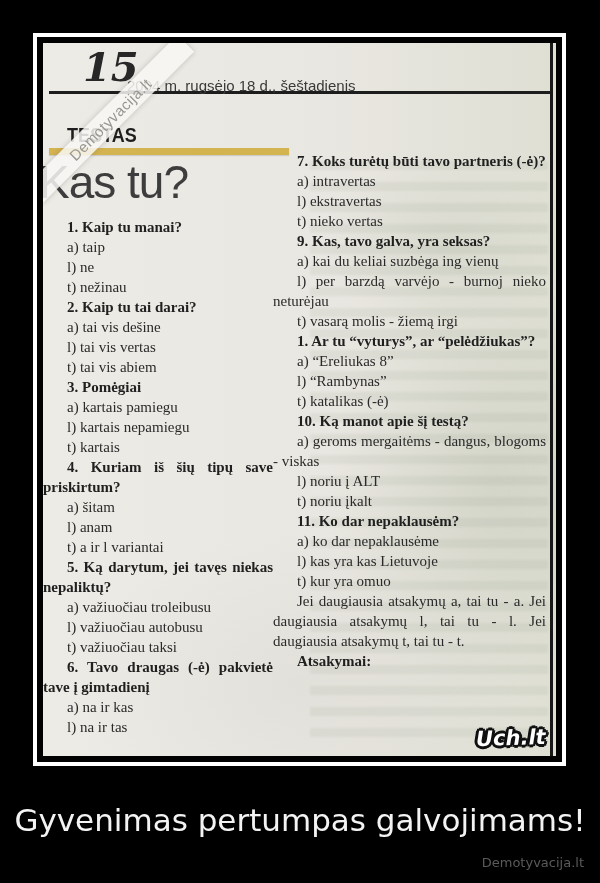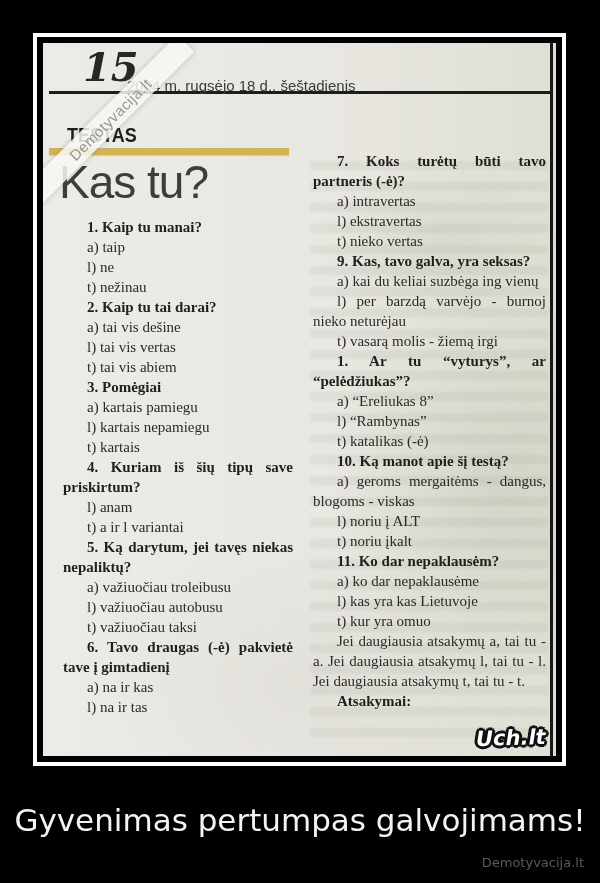--- a/index.html
+++ b/index.html
@@ -27,21 +27,21 @@
              transform:rotate(-45deg);background:rgba(248,247,244,.85);
              box-shadow:0 0 5px rgba(60,60,60,.25);display:flex;align-items:center;justify-content:center;}
   .diag-band span{font:15px "Liberation Sans",sans-serif;color:#98968f;letter-spacing:.5px;}
   .date{position:absolute;left:84px;top:18px;z-index:2;font:15px "Liberation Sans",sans-serif;color:#3a3a3a;margin-top:16px;}
   .rule{position:absolute;left:6px;right:6px;top:48px;height:3px;background:#1d1d1d;}
   .section{position:absolute;left:24px;top:81px;font:700 20px "Liberation Sans",sans-serif;
            color:#1e1e1e;transform:scaleX(.9);transform-origin:left center;letter-spacing:0;}
   .ybar{position:absolute;left:6px;top:105px;width:240px;height:7px;
         background:var(--highlight_bar,#d4b351);box-shadow:0 1px 1px rgba(0,0,0,.12);}
 
-  .cols{position:absolute;left:20px;right:10px;top:108px;display:flex;gap:20px;}
+  .cols{position:absolute;left:0;right:10px;top:108px;display:flex;gap:0;}
   .col.left{flex:0 0 230px;width:230px;}
   .col.right{flex:1;min-width:0;}
   .headline{margin:8px 0 12px -4px;font:400 46px/1 "Liberation Sans",sans-serif;
             color:#3d3d3d;letter-spacing:-1px;}
   .tl{margin:0;font:15px/20px "Liberation Serif",serif;color:var(--ink,#2a2a2a);
       text-indent:24px;text-align:justify;}
   .tl.b{font-weight:700;color:#1f1f1f;}
 
   .vrule{position:absolute;right:3px;top:0;bottom:0;width:3px;background:#181818;}
   .stamp{position:absolute;right:10px;bottom:6px;z-index:5;
@@ -79,20 +79,21 @@
               <p class="tl">t) nežinau</p>
               <p class="tl b">2. Kaip tu tai darai?</p>
               <p class="tl">a) tai vis dešine</p>
               <p class="tl">l) tai vis vertas</p>
               <p class="tl">t) tai vis abiem</p>
               <p class="tl b">3. Pomėgiai</p>
               <p class="tl">a) kartais pamiegu</p>
               <p class="tl">l) kartais nepamiegu</p>
               <p class="tl">t) kartais</p>
               <p class="tl b">4. Kuriam iš šių tipų save priskirtum?</p>
+              <p class="tl">a) šitam</p>
               <p class="tl">l) anam</p>
               <p class="tl">t) a ir l variantai</p>
               <p class="tl b">5. Ką darytum, jei tavęs niekas nepaliktų?</p>
               <p class="tl">a) važiuočiau troleibusu</p>
               <p class="tl">l) važiuočiau autobusu</p>
               <p class="tl">t) važiuočiau taksi</p>
               <p class="tl b">6. Tavo draugas (-ė) pakvietė tave į gimtadienį</p>
               <p class="tl">a) na ir kas</p>
               <p class="tl">l) na ir tas</p>
             </div>

